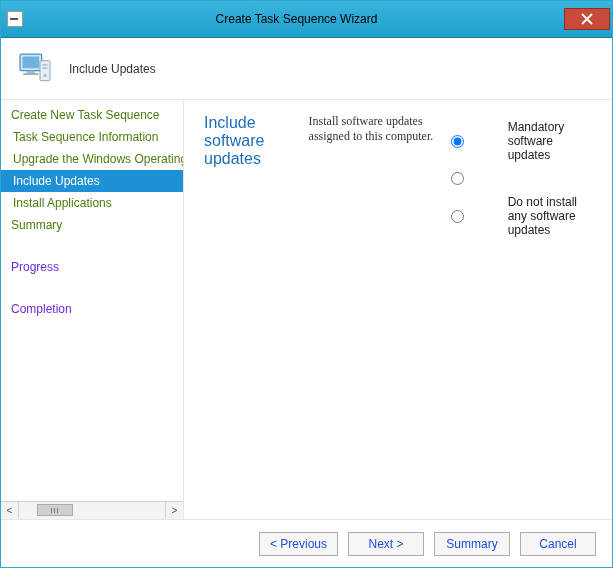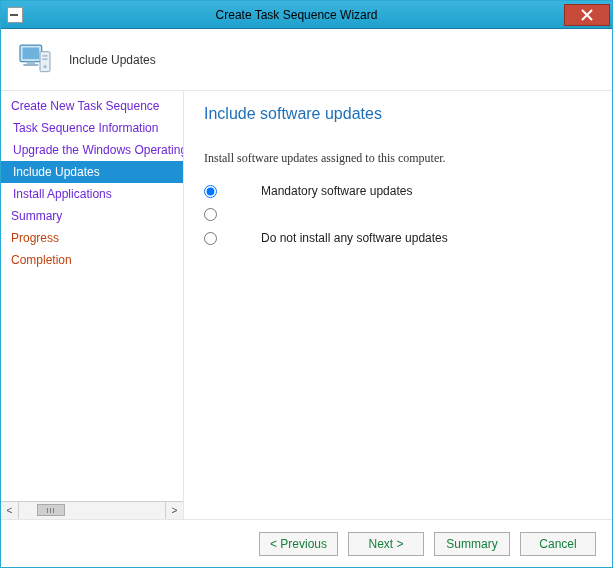--- a/index.html
+++ b/index.html
@@ -1,45 +1,45 @@
 <!DOCTYPE html>
 <html><head>
 <meta charset="utf-8">
 <style>
   * { box-sizing: border-box; }
   html, body { margin: 0; padding: 0; font-family: "Segoe UI", Tahoma, sans-serif; font-size: 12px; background: #fff; }
   .window { width: 613px; height: 568px; border: 1px solid #2aa9d2; position: relative; background: #fff; display: flex; flex-direction: column; }
-  .titlebar { height: 28px; background: linear-gradient(#3ab4dd, #1ea0cd); display: flex; align-items: center; position: relative; border-bottom: 1px solid #1a7aa0; }
+  .titlebar { height: 37px; background: linear-gradient(#3ab4dd, #1ea0cd); display: flex; align-items: center; position: relative; border-bottom: 1px solid #1a7aa0; }
   .titlebar .sys-icon { width: 16px; height: 16px; margin: 0 6px 0 6px; background: #fff; border: 1px solid #999; position: relative; }
   .titlebar .sys-icon::after { content: ""; position: absolute; left: 2px; top: 6px; width: 8px; height: 2px; background: #555; }
   .titlebar .title { flex: 1; text-align: center; color: #000; font-size: 12px; }
   .titlebar .close-btn { width: 46px; height: 22px; background: #c74a3a; border: 1px solid #8f2f22; color: #fff; display: flex; align-items: center; justify-content: center; margin-right: 2px; cursor: pointer; font-weight: bold; font-size: 13px; }
   .header { height: 62px; display: flex; align-items: center; padding: 0 14px; border-bottom: 1px solid #e6e6e6; }
   .header .computer-icon { width: 40px; height: 40px; margin-right: 14px; }
   .header .page-name { font-size: 12px; color: #333; }
   .body { flex: 1; display: flex; min-height: 0; }
   .nav { width: 183px; border-right: 1px solid #e6e6e6; position: relative; display: flex; flex-direction: column; }
   .nav-items { flex: 1; overflow: hidden; padding-top: 4px; }
-  .nav-item { padding: 4px 6px 4px 10px; white-space: nowrap; color: #6d28d9; cursor: pointer; }
+  .nav-item { padding: 4px 6px 4px 10px; white-space: nowrap; color: #4d7c0f; cursor: pointer; }
   .nav-item.level2 { padding-left: 12px; }
   .nav-item.selected { background: #1e90d6; color: #fff; }
-  .nav-item.disabled { color: #c2410c; cursor: default; }
+  .nav-item.disabled { color: #6d28d9; cursor: default; margin-top: 20px; }
   .nav-scroll { height: 18px; border-top: 1px solid #cfcfcf; display: flex; align-items: stretch; background: #f3f3f3; }
   .nav-scroll .arrow { width: 18px; display: flex; align-items: center; justify-content: center; border-right: 1px solid #cfcfcf; cursor: pointer; font-size: 10px; color: #555; }
   .nav-scroll .arrow:last-child { border-left: 1px solid #cfcfcf; border-right: none; }
   .nav-scroll .track { flex: 1; position: relative; }
-  .nav-scroll .thumb { position: absolute; left: 18px; top: 2px; width: 28px; height: 12px; background: #cfcfcf; border: 1px solid #aaa; cursor: pointer; display: flex; align-items: center; justify-content: center; font-size: 8px; color: #666; letter-spacing: 1px; }
-  .content { flex: 1; padding: 14px 18px 10px 20px; display: flex; flex-direction: column; }
+  .nav-scroll .thumb { position: absolute; left: 18px; top: 2px; width: 36px; height: 12px; background: #cfcfcf; border: 1px solid #aaa; cursor: pointer; display: flex; align-items: center; justify-content: center; font-size: 8px; color: #666; letter-spacing: 1px; }
+  .content { flex: 1; padding: 14px 18px 10px 20px; display: flex; }
   .content h2 { margin: 0 0 28px 0; font-weight: normal; font-size: 16px; color: #1e6fb8; }
   .content .instruction { font-size: 12px; color: #333; margin-bottom: 12px; font-family: Liberation Serif, serif; }
   .radio-row { display: flex; align-items: center; margin: 6px 0 10px 0; cursor: pointer; gap: 36px; }
   .radio-row input { margin: 0 8px 0 0; }
   .radio-row span { font-size: 12px; color: #222; }
   .footer { height: 48px; border-top: 1px solid #e6e6e6; display: flex; align-items: center; justify-content: flex-end; padding: 0 16px; gap: 10px; }
-  .footer button { min-width: 76px; height: 24px; background: #f6f6f6; border: 1px solid #adadad; font-size: 12px; color: #15803d; cursor: pointer; padding: 0 10px; }
+  .footer button { min-width: 76px; height: 24px; background: #f6f6f6; border: 1px solid #adadad; font-size: 12px; color: #1d4ed8; cursor: pointer; padding: 0 10px; }
 </style>
 </head>
 <body>
 
 <div class="window">
 
   <div class="titlebar">
     <div class="sys-icon"></div>
     <div class="title">Create Task Sequence Wizard</div>
     <div class="close-btn">

